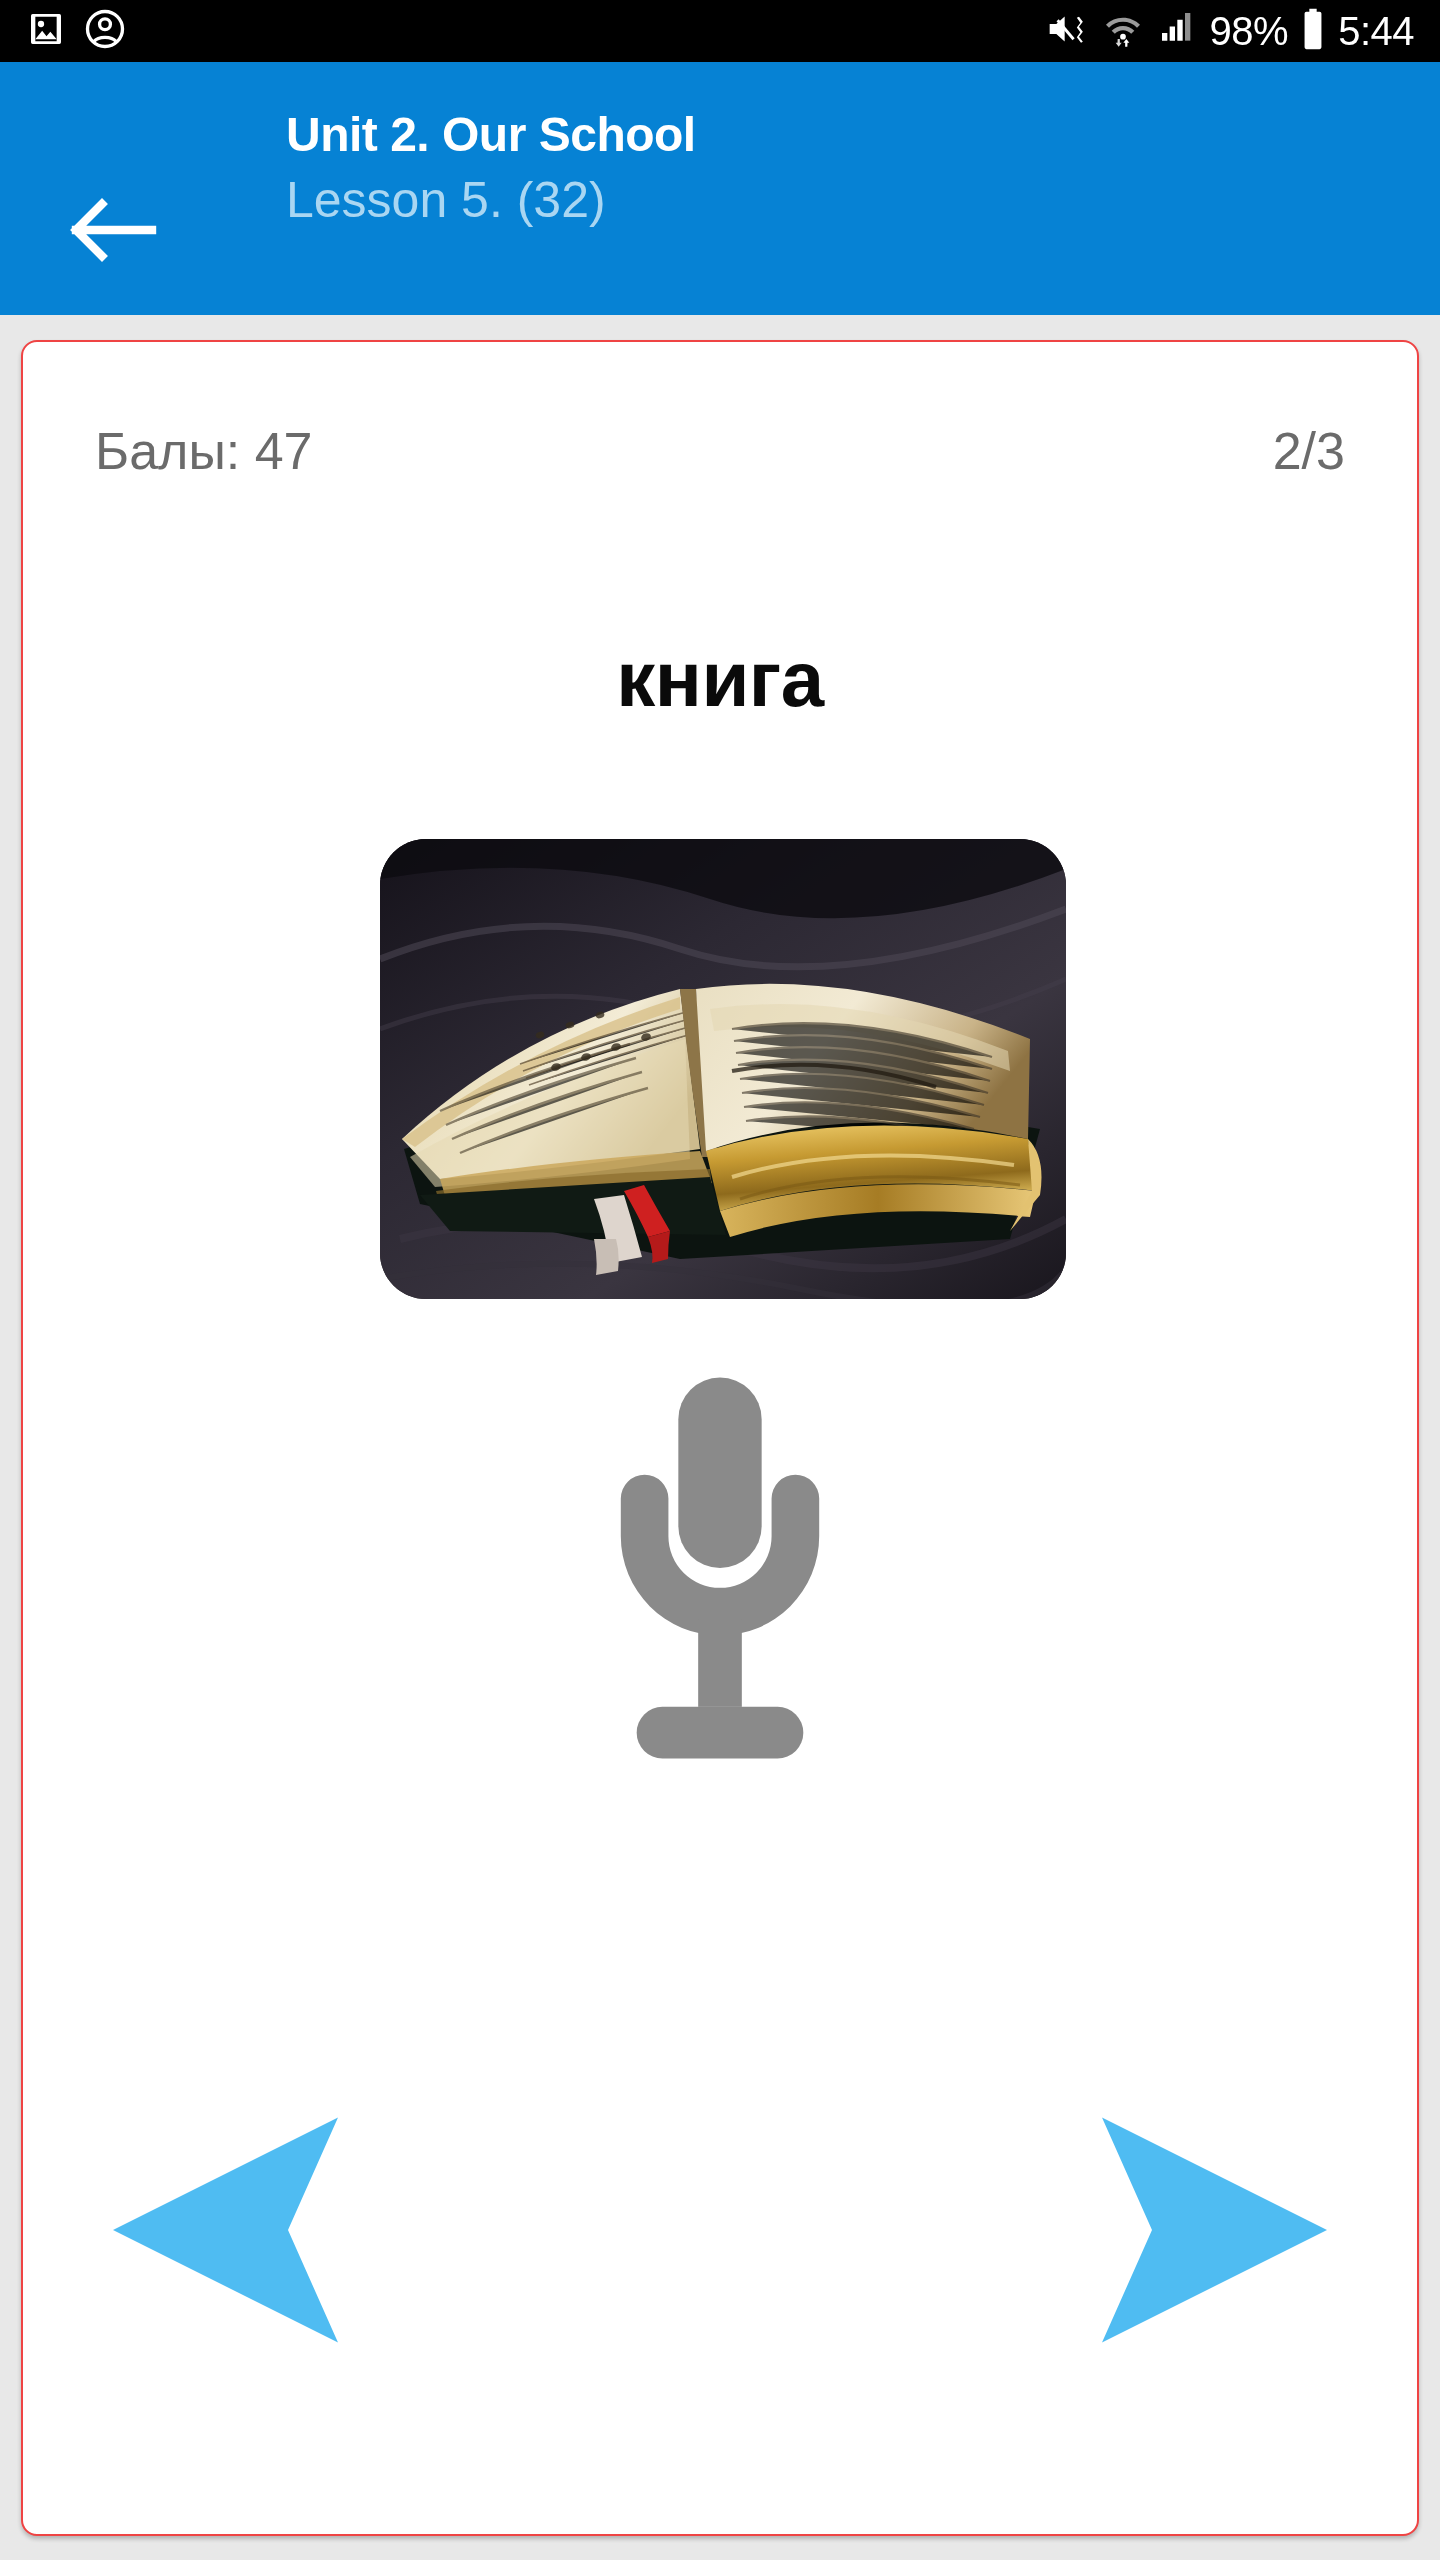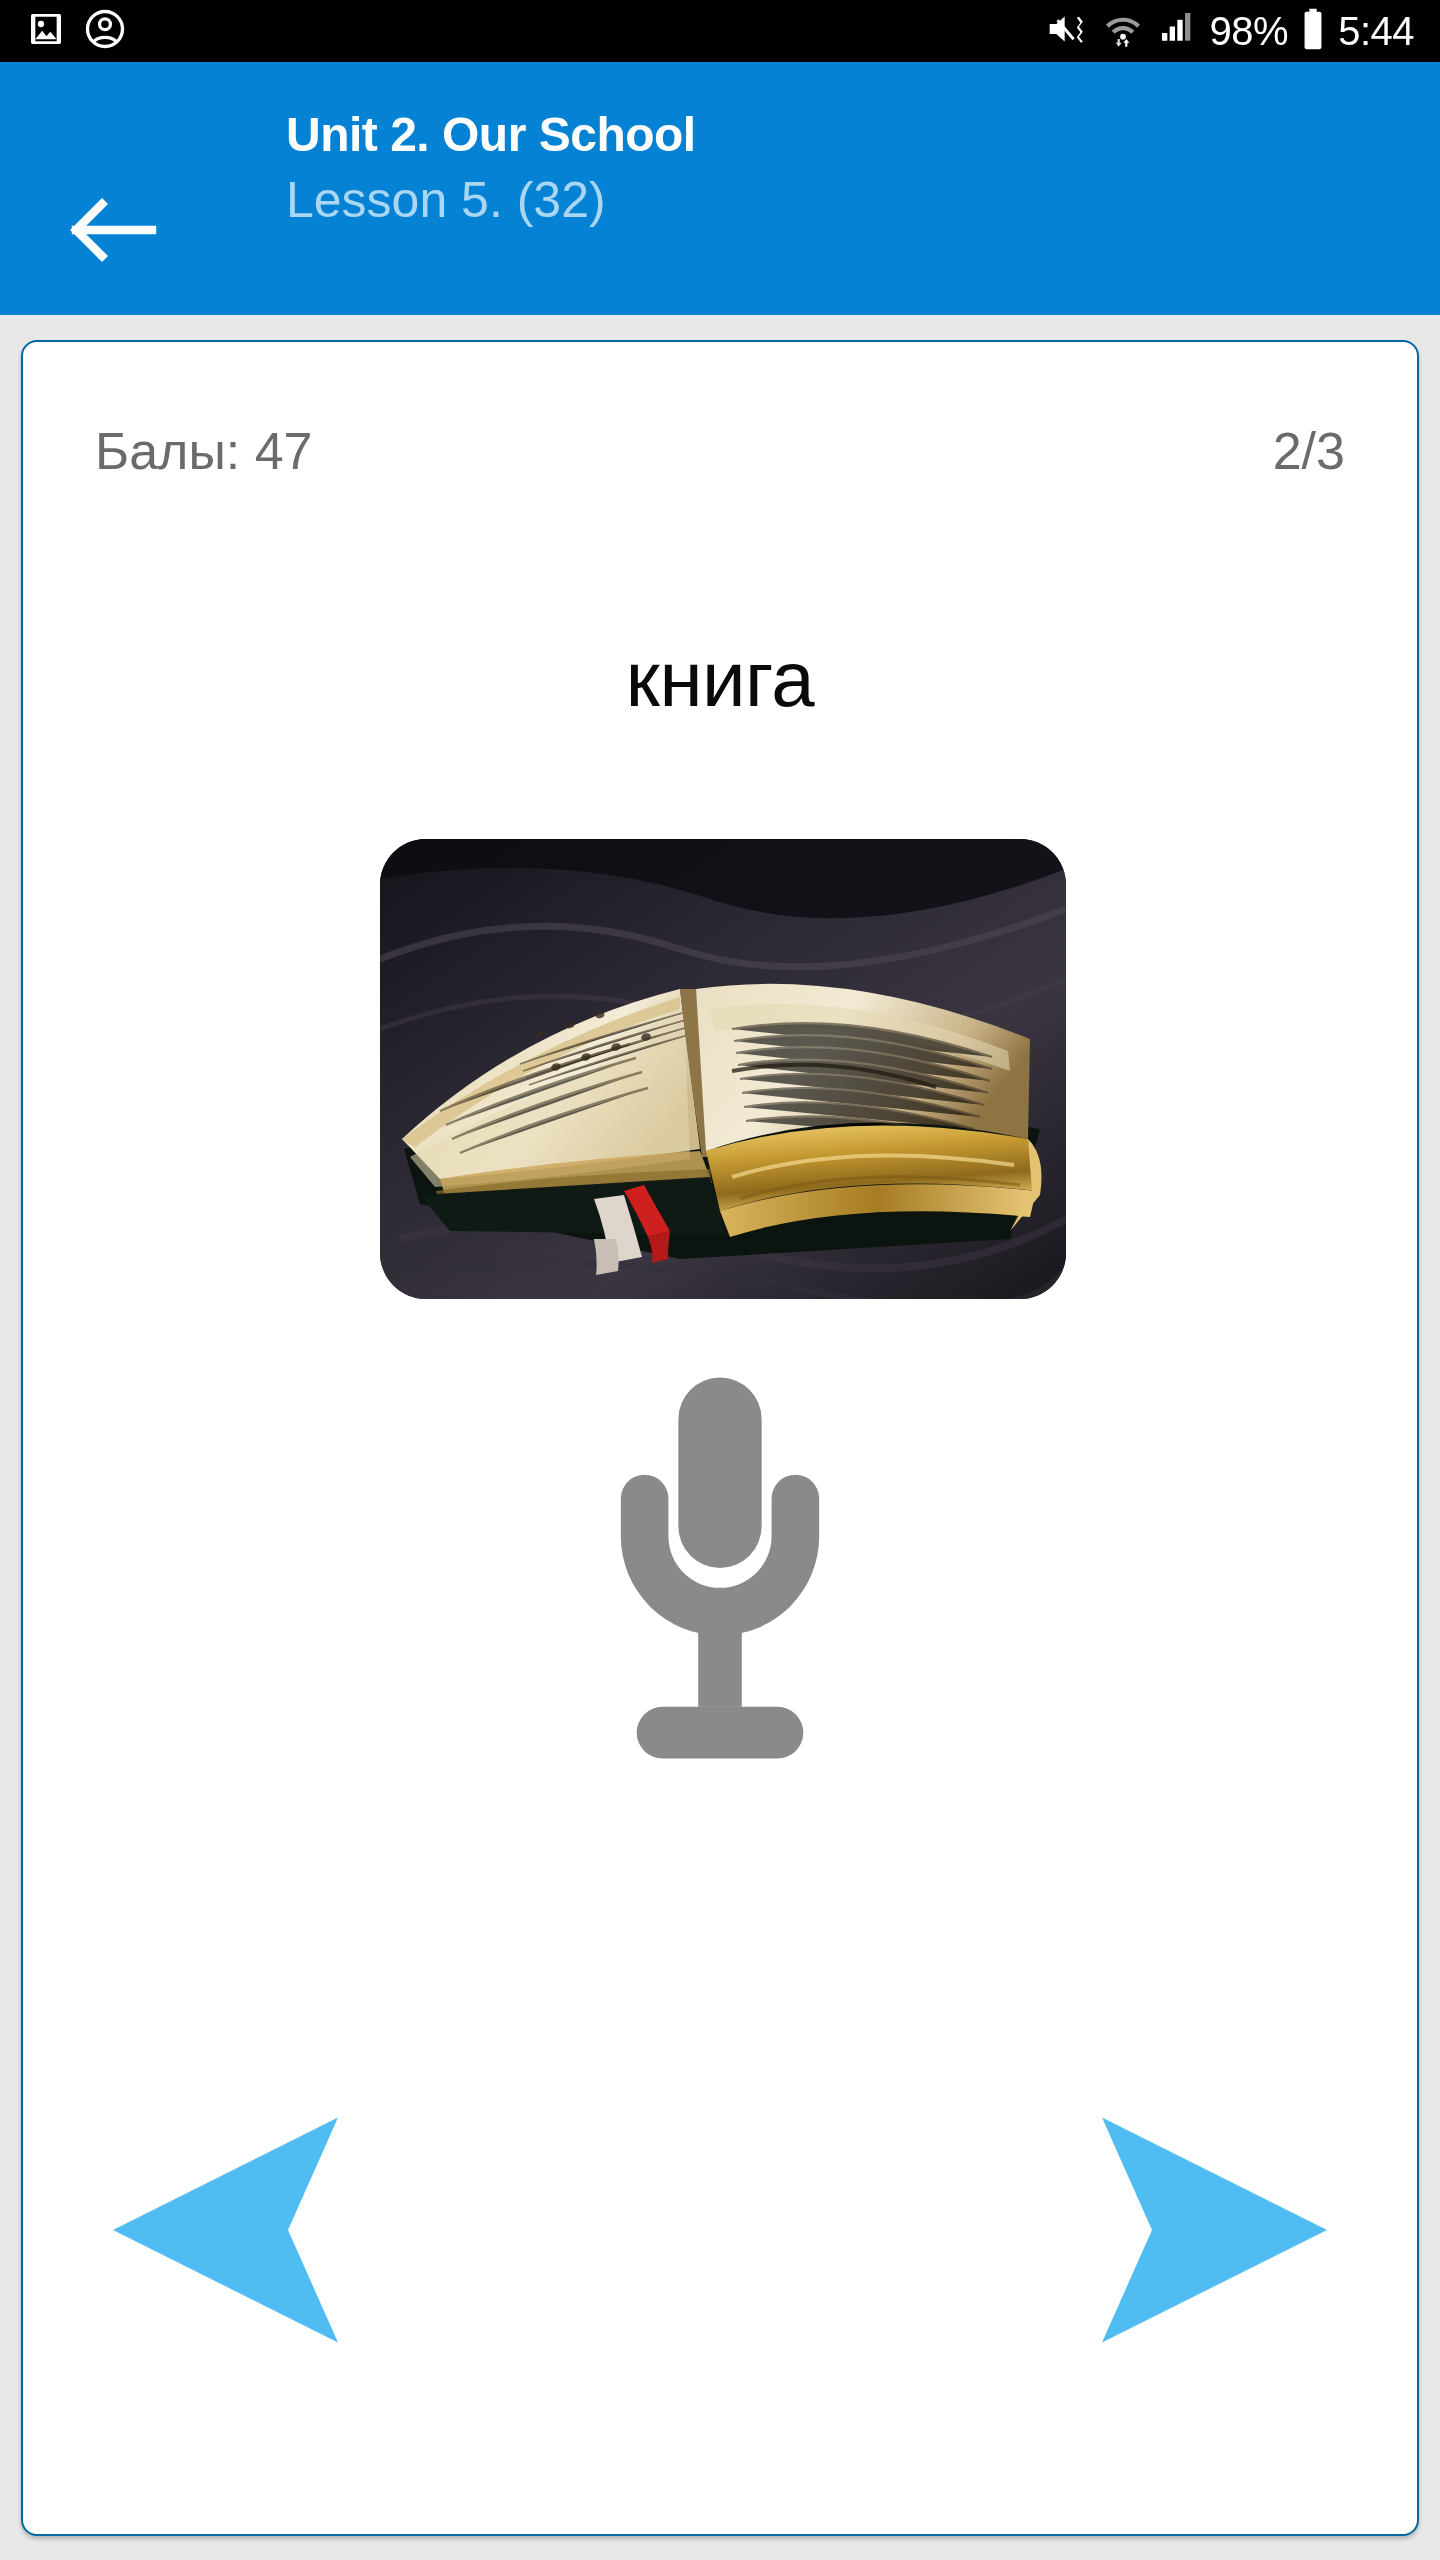--- a/index.html
+++ b/index.html
@@ -89,21 +89,21 @@
   }
 
   
   #content-card {
     position: absolute;
     left: 21px;
     top: 340px;
     width: 1398px;
     height: 2196px;
     background: #ffffff;
-    border: 2px solid #0369a1;
+    border: 2px solid #ef4444;
     border-radius: 16px;
     box-shadow: 0 3px 4px rgba(0,0,0,0.22);
     padding-left: 13px;
   }
 
   
   #card-header {
     position: absolute;
     top: 74px;
     left: 0;
@@ -124,21 +124,21 @@
 
   
   #word-text {
     position: absolute;
     top: 298px;
     left: 0;
     width: 100%;
     text-align: center;
     color: #0a0a0a;
     font-size: 78px;
-    font-weight: normal;
+    font-weight: bold;
     line-height: 1;
     letter-spacing: -0.5px;
   }
 
   
   #word-image {
     position: absolute;
     top: 497px;
     left: 357px;
     width: 686px;

